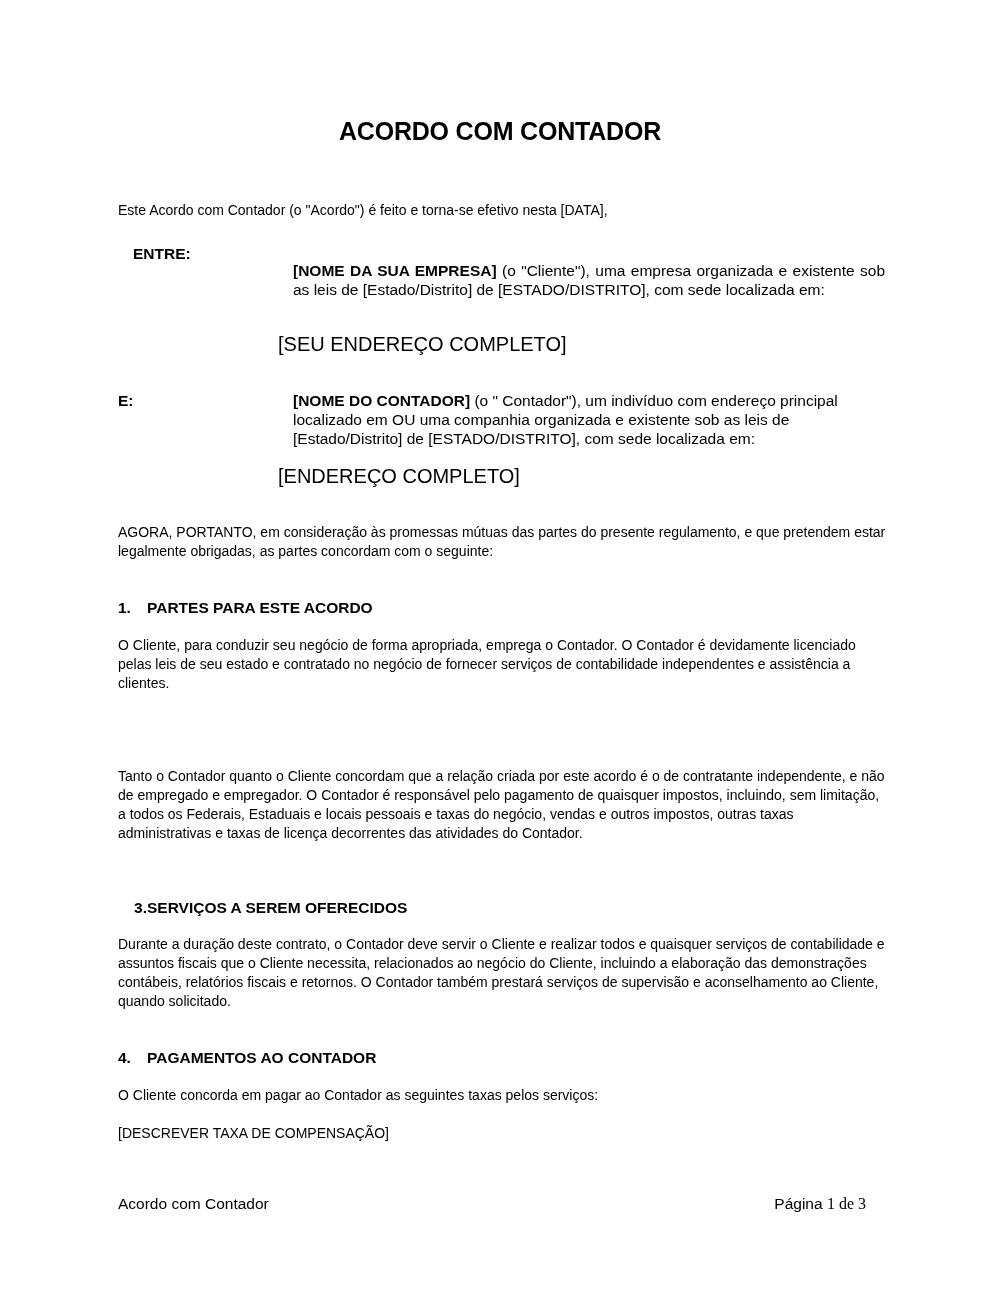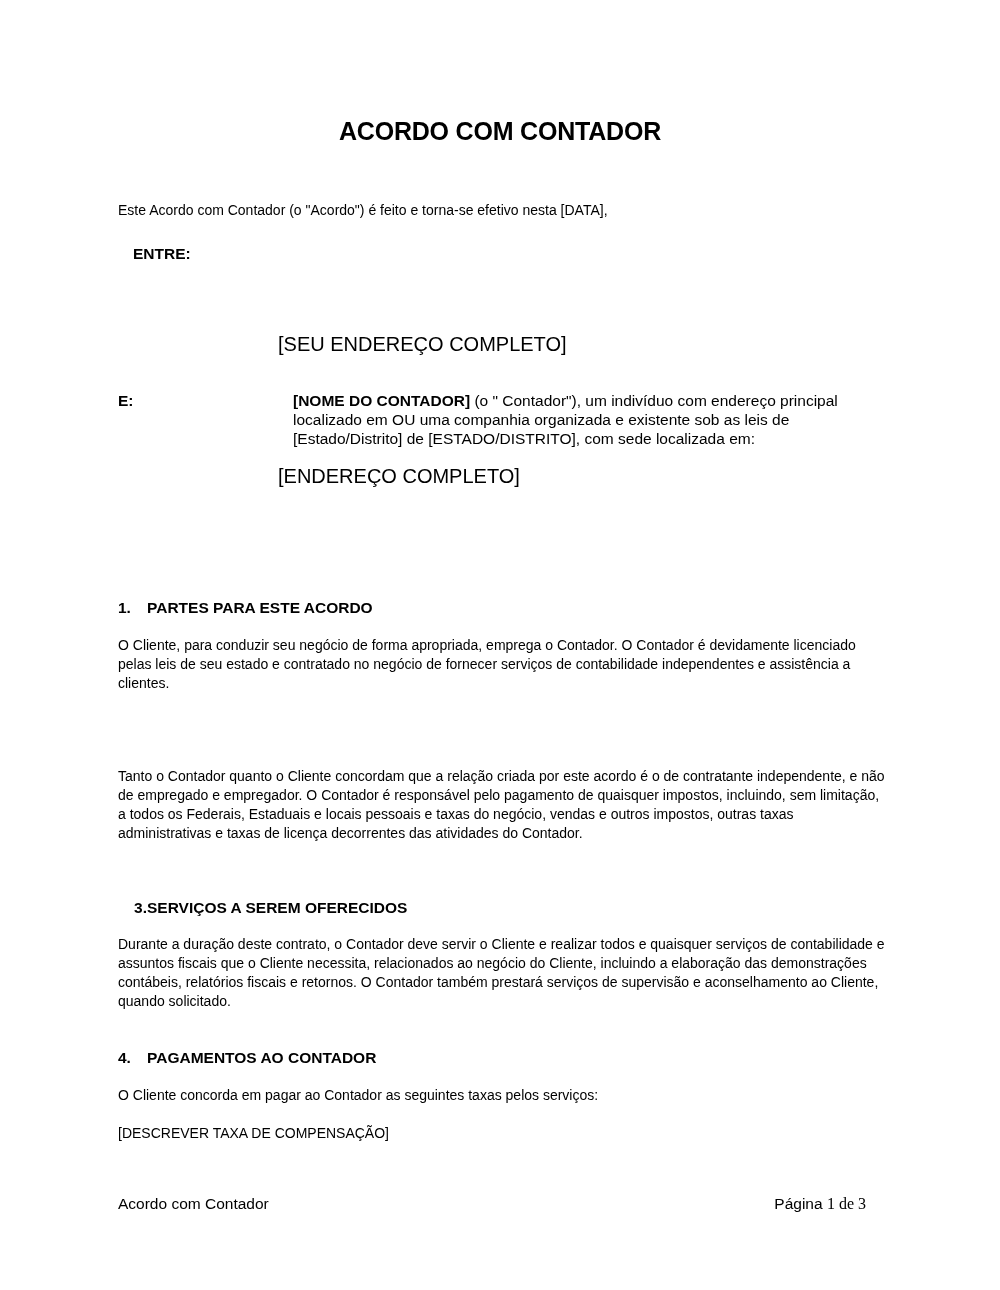--- a/index.html
+++ b/index.html
@@ -22,28 +22,32 @@
 </head>
 <body>
 
 <div class="page">
 
   <div class="title">ACORDO COM CONTADOR</div>
 
   <div class="p" style="top:201px;">Este Acordo com Contador (o "Acordo") é feito e torna-se efetivo nesta [DATA],</div>
 
   <div class="label" style="top:244px;margin-left:15px;">ENTRE:</div>
+  <div class="party" style="top:261px;">
+    <span class="b">[NOME DA SUA EMPRESA]</span><span> (o "Cliente"), uma empresa organizada e existente sob as leis de [Estado/Distrito] de [ESTADO/DISTRITO], com sede localizada em:</span>
+  </div>
   <div class="addr" style="top:335px;">[SEU ENDEREÇO COMPLETO]</div>
 
   <div class="label" style="top:391px;">E:</div>
   <div class="party" style="top:391px; text-align:left;">
     <span class="b">[NOME DO CONTADOR]</span><span> (o " Contador"), um indivíduo com endereço principal localizado em OU uma companhia organizada e existente sob as leis de [Estado/Distrito] de [ESTADO/DISTRITO], com sede localizada em:</span>
   </div>
   <div class="addr" style="top:467px;">[ENDEREÇO COMPLETO]</div>
 
+  <div class="p" style="top:523px;">AGORA, PORTANTO, em consideração às promessas mútuas das partes do presente regulamento, e que pretendem estar legalmente obrigadas, as partes concordam com o seguinte:</div>
 
   <div class="heading" style="top:598px;">
     <span class="num">1.</span><span>PARTES PARA ESTE ACORDO</span>
   </div>
   <div class="p" style="top:636px;">O Cliente, para conduzir seu negócio de forma apropriada, emprega o Contador. O Contador é devidamente licenciado pelas leis de seu estado e contratado no negócio de fornecer serviços de contabilidade independentes e assistência a clientes.</div>
 
   <div class="p" style="top:767px;">Tanto o Contador quanto o Cliente concordam que a relação criada por este acordo é o de contratante independente, e não de empregado e empregador. O Contador é responsável pelo pagamento de quaisquer impostos, incluindo, sem limitação, a todos os Federais, Estaduais e locais pessoais e taxas do negócio, vendas e outros impostos, outras taxas administrativas e taxas de licença decorrentes das atividades do Contador.</div>
 
   <div class="heading" style="top:898px;text-align:right;">
     <span class="num">3.</span><span>SERVIÇOS A SEREM OFERECIDOS</span>

